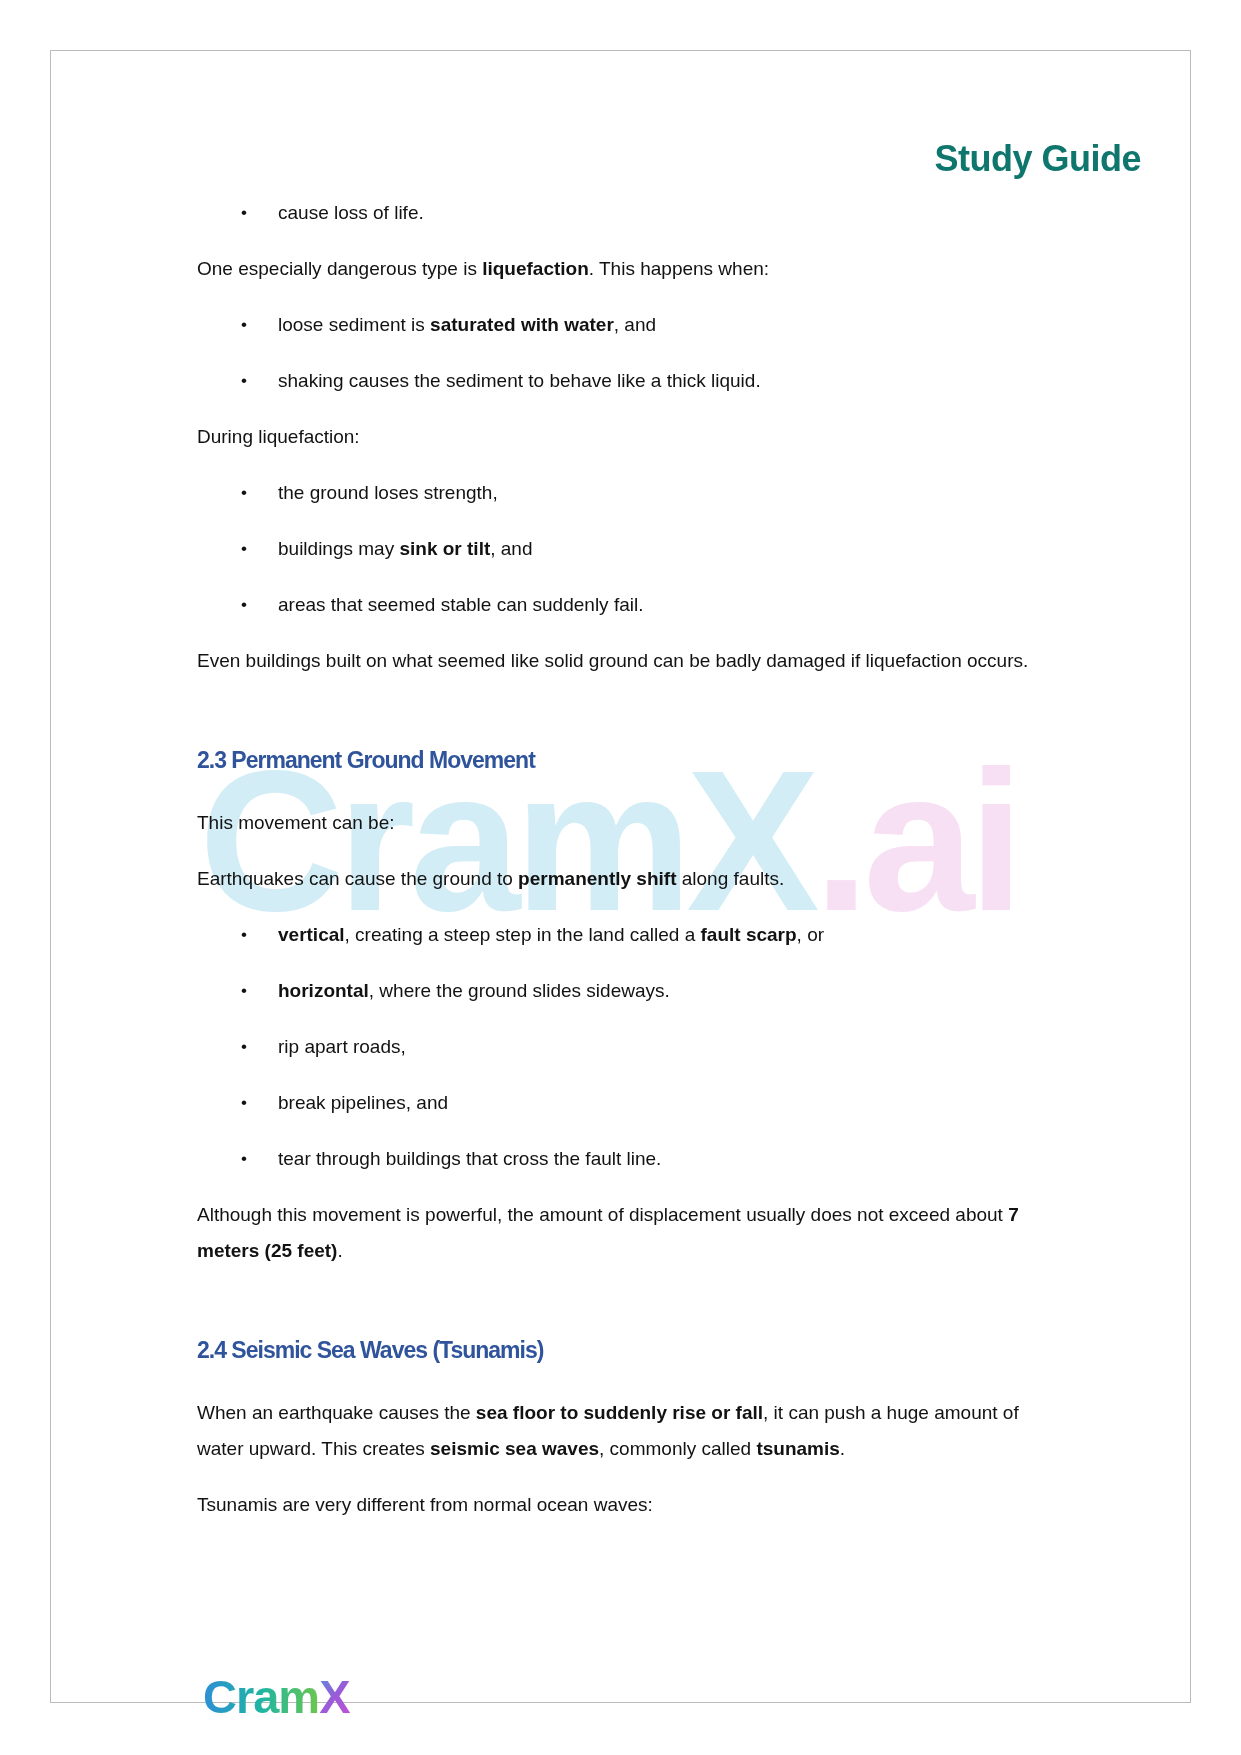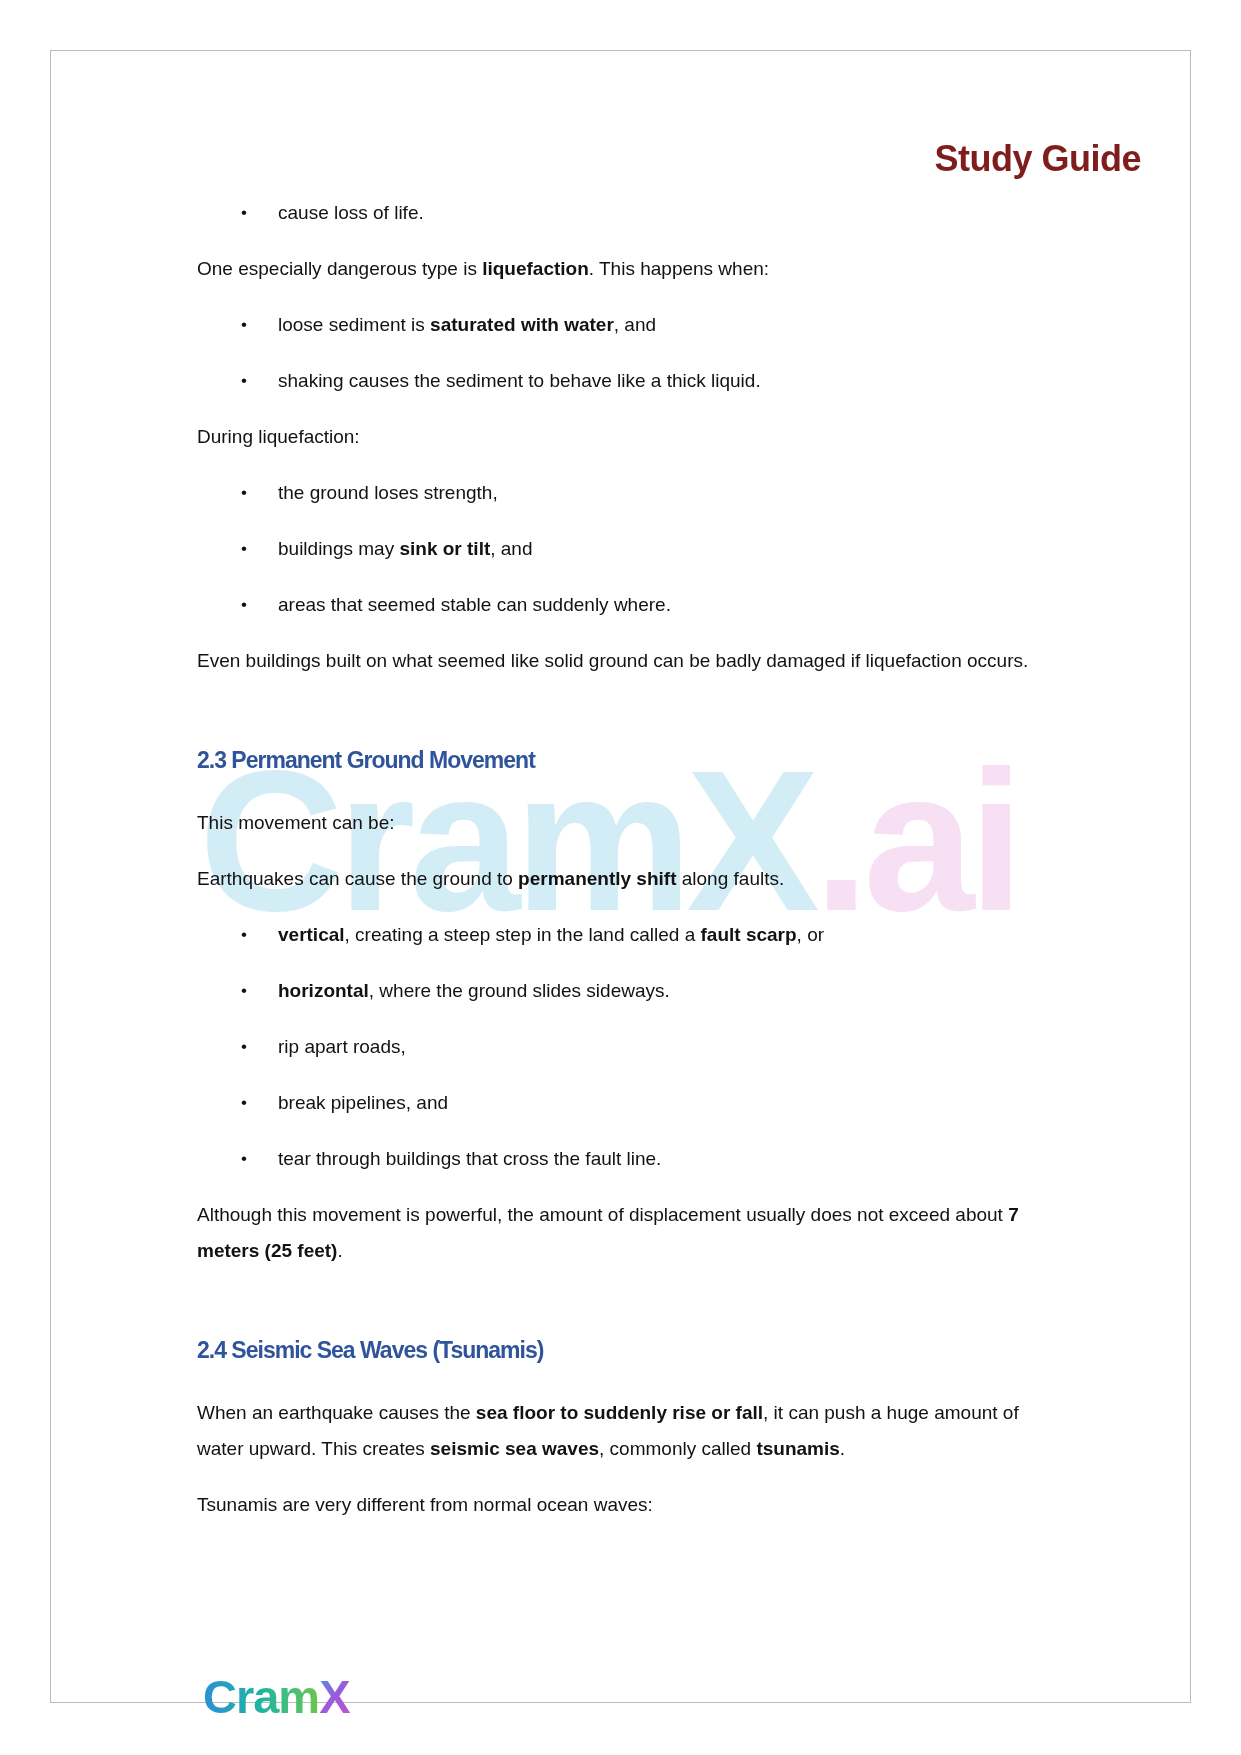--- a/index.html
+++ b/index.html
@@ -25,21 +25,21 @@
     z-index:1; user-select:none; pointer-events:none;
   }
   .wm-main { color:var(--watermark_cyan, #d2edf6); }
   .wm-suffix { color:var(--watermark_pink, #f7e0f3); }
   .content {
     position:absolute; left:146px; top:86px; width:944px;
     z-index:2;
   }
   .doc-title {
     font-size:36px; line-height:44px; font-weight:700;
-    letter-spacing:-0.5px; text-align:right; color:#7f1d1d;
+    letter-spacing:-0.5px; text-align:right; color:#0f766e;
     margin:0 0 14px 0;
   }
   .para, .bullet-item {
     font-size:19px; line-height:36px;
     margin:0 0 20px 0;
     color:#121212;
   }
   .bullet-item { position:relative; padding-left:81px; }
   .bullet-marker {
     position:absolute; left:44px; top:0;
@@ -81,21 +81,21 @@
   <div class="content">
     <h1 class="doc-title">Study Guide</h1>
     <div id="blocks-host">
         <div class="bullet-item"><span class="bullet-marker">•</span><span><span>cause loss of life.</span></span></div>
         <p class="para"><span>One especially dangerous type is </span><span class="bold">liquefaction</span><span>. This happens when:</span></p>
         <div class="bullet-item"><span class="bullet-marker">•</span><span><span>loose sediment is </span><span class="bold">saturated with water</span><span>, and</span></span></div>
         <div class="bullet-item"><span class="bullet-marker">•</span><span><span>shaking causes the sediment to behave like a thick liquid.</span></span></div>
         <p class="para"><span>During liquefaction:</span></p>
         <div class="bullet-item"><span class="bullet-marker">•</span><span><span>the ground loses strength,</span></span></div>
         <div class="bullet-item"><span class="bullet-marker">•</span><span><span>buildings may </span><span class="bold">sink or tilt</span><span>, and</span></span></div>
-        <div class="bullet-item"><span class="bullet-marker">•</span><span><span>areas that seemed stable can suddenly where.</span></span></div>
+        <div class="bullet-item"><span class="bullet-marker">•</span><span><span>areas that seemed stable can suddenly fail.</span></span></div>
         <p class="para"><span>Even buildings built on what seemed like solid ground can be badly damaged if liquefaction occurs.</span></p>
         <h2 class="section-heading"><span>2.3 Permanent Ground Movement</span></h2>
         <p class="para"><span>This movement can be:</span></p>
         <p class="para"><span>Earthquakes can cause the ground to </span><span class="bold">permanently shift</span><span> along faults.</span></p>
         <div class="bullet-item"><span class="bullet-marker">•</span><span><span class="bold">vertical</span><span>, creating a steep step in the land called a </span><span class="bold">fault scarp</span><span>, or</span></span></div>
         <div class="bullet-item"><span class="bullet-marker">•</span><span><span class="bold">horizontal</span><span>, where the ground slides sideways.</span></span></div>
         <div class="bullet-item"><span class="bullet-marker">•</span><span><span>rip apart roads,</span></span></div>
         <div class="bullet-item"><span class="bullet-marker">•</span><span><span>break pipelines, and</span></span></div>
         <div class="bullet-item"><span class="bullet-marker">•</span><span><span>tear through buildings that cross the fault line.</span></span></div>
         <p class="para"><span>Although this movement is powerful, the amount of displacement usually does not exceed about </span><span class="bold">7</span><br><span class="bold">meters (25 feet)</span><span>.</span></p>

